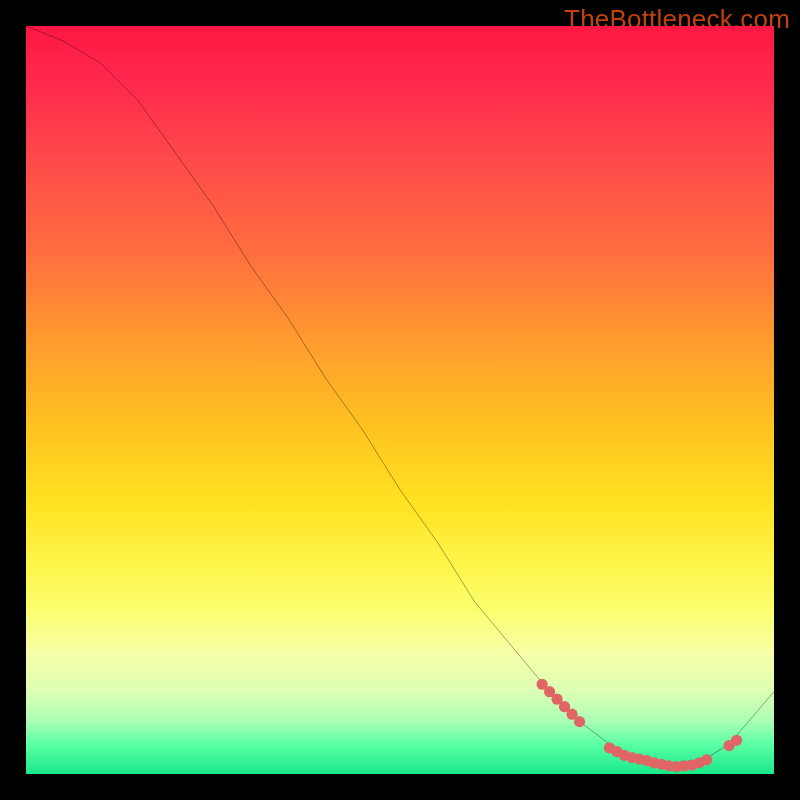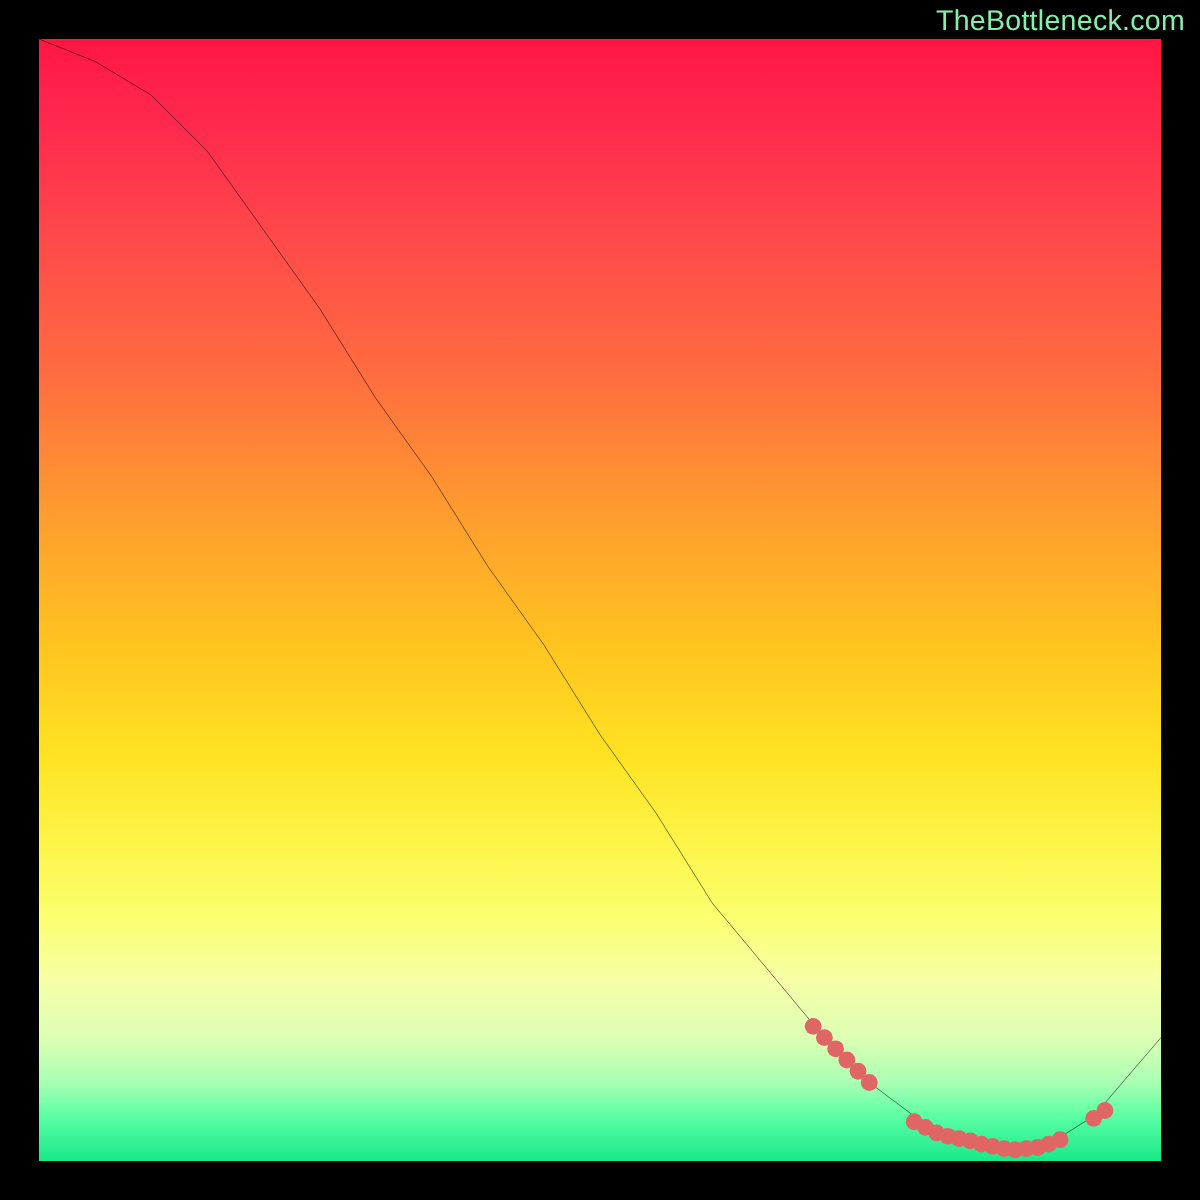--- a/index.html
+++ b/index.html
@@ -14,22 +14,22 @@
   .frame {
     position: relative;
     width: 800px;
     height: 800px;
     background: #000;
   }
   .watermark {
     position: absolute;
     top: 4px;
     right: 10px;
-    color: #86efac;
-    font-size: 19px;
+    color: #c2410c;
+    font-size: 26px;
     font-weight: 500;
     letter-spacing: 0.2px;
     user-select: none;
   }
   .plot {
     position: absolute;
     left: 26px;
     top: 26px;
     width: 748px;
     height: 748px;

